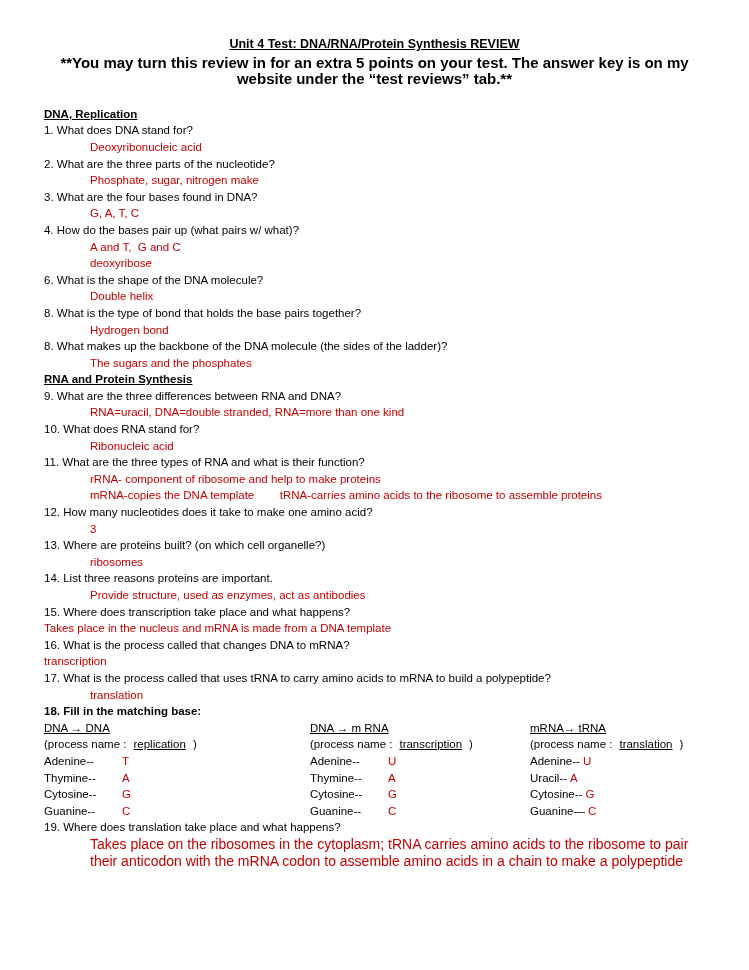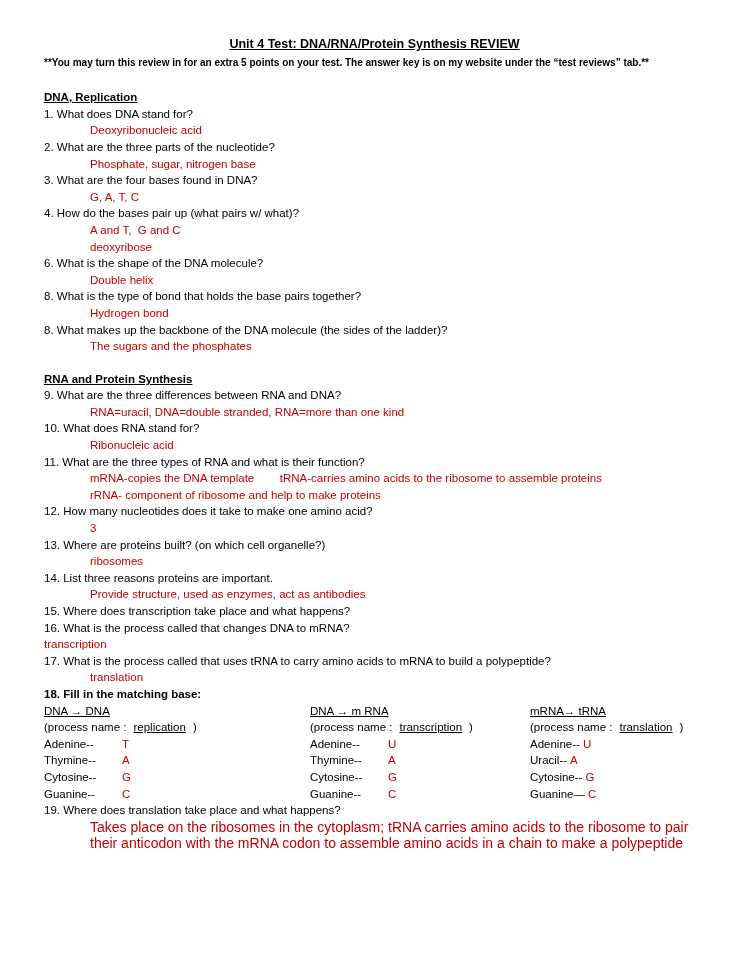--- a/index.html
+++ b/index.html
@@ -18,26 +18,27 @@
     line-height:16.6px;
     overflow:hidden;
   }
   .doc-title {
     text-align:center;
     font-weight:bold;
     text-decoration:underline;
     font-size:12.5px;
   }
   .doc-subtitle {
+    text-align:center;
     font-weight:bold;
-    font-size:10px;
+    font-size:15px;
     margin-top:2px;
   }
   #sections { margin-top:18px; }
-  .section + .section { margin-top:16px; }
+  .section + .section { }
   .section-heading {
     font-weight:bold;
     text-decoration:underline;
   }
   .question-line { color:#000; white-space:pre-wrap; }
   .answer-line {
     color:var(--answer-color,#c00000);
     margin-left:46px;
     white-space:pre-wrap;
   }
@@ -70,49 +71,50 @@
 <div class="page">
   <div class="doc-title">Unit 4 Test: DNA/RNA/Protein Synthesis REVIEW</div>
   <div class="doc-subtitle">**You may turn this review in for an extra 5 points on your test. The answer key is on my website under the “test reviews” tab.**</div>
 
   <div id="sections">
       <div class="section">
         <div class="section-heading">DNA, Replication</div>
         <div class="question-line">1. What does DNA stand for?</div>
         <div class="answer-line">Deoxyribonucleic acid</div>
         <div class="question-line">2. What are the three parts of the nucleotide?</div>
-        <div class="answer-line">Phosphate, sugar, nitrogen base</div>
+        <div class="answer-line">Phosphate, sugar, nitrogen make</div>
         <div class="question-line">3. What are the four bases found in DNA?</div>
         <div class="answer-line">G, A, T, C</div>
         <div class="question-line">4. How do the bases pair up (what pairs w/ what)?</div>
         <div class="answer-line">A and T,  G and C</div>
         <div class="answer-line">deoxyribose</div>
         <div class="question-line">6. What is the shape of the DNA molecule?</div>
         <div class="answer-line">Double helix</div>
         <div class="question-line">8. What is the type of bond that holds the base pairs together?</div>
         <div class="answer-line">Hydrogen bond</div>
         <div class="question-line">8. What makes up the backbone of the DNA molecule (the sides of the ladder)?</div>
         <div class="answer-line">The sugars and the phosphates</div>
       </div>
       <div class="section">
         <div class="section-heading">RNA and Protein Synthesis</div>
         <div class="question-line">9. What are the three differences between RNA and DNA?</div>
         <div class="answer-line">RNA=uracil, DNA=double stranded, RNA=more than one kind</div>
         <div class="question-line">10. What does RNA stand for?</div>
         <div class="answer-line">Ribonucleic acid</div>
         <div class="question-line">11. What are the three types of RNA and what is their function?</div>
+        <div class="answer-line">rRNA- component of ribosome and help to make proteins</div>
         <div class="answer-line">mRNA-copies the DNA template        tRNA-carries amino acids to the ribosome to assemble proteins</div>
-        <div class="answer-line">rRNA- component of ribosome and help to make proteins</div>
         <div class="question-line">12. How many nucleotides does it take to make one amino acid?</div>
         <div class="answer-line">3</div>
         <div class="question-line">13. Where are proteins built? (on which cell organelle?)</div>
         <div class="answer-line">ribosomes</div>
         <div class="question-line">14. List three reasons proteins are important.</div>
         <div class="answer-line">Provide structure, used as enzymes, act as antibodies</div>
         <div class="question-line">15. Where does transcription take place and what happens?</div>
+        <div class="answer-line flush">Takes place in the nucleus and mRNA is made from a DNA template</div>
         <div class="question-line">16. What is the process called that changes DNA to mRNA?</div>
         <div class="answer-line flush">transcription</div>
         <div class="question-line">17. What is the process called that uses tRNA to carry amino acids to mRNA to build a polypeptide?</div>
         <div class="answer-line">translation</div>
       </div>
     </div>
 
   <div class="matching">
     <div class="matching-heading">18. Fill in the matching base:</div>
     <div class="matching-columns" id="matching-columns">

